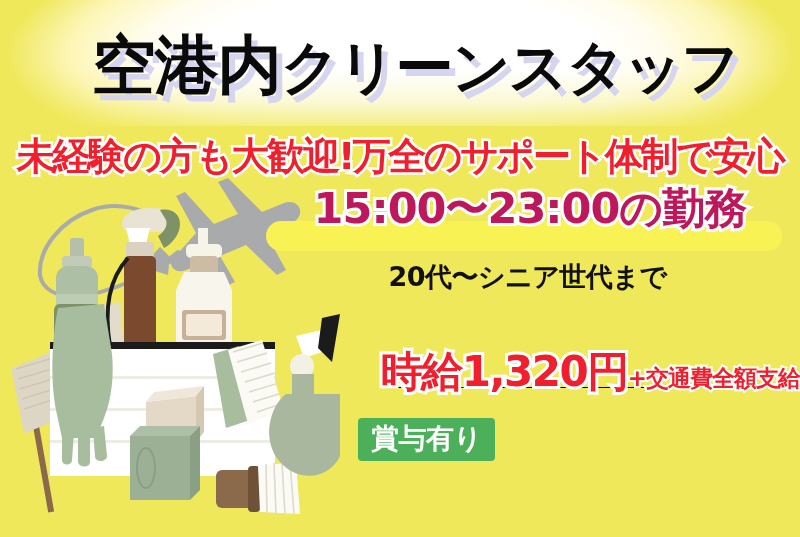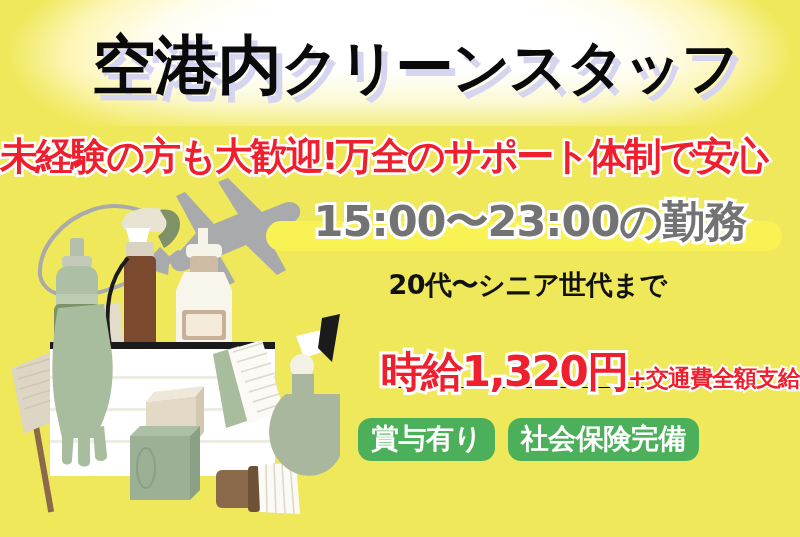--- a/index.html
+++ b/index.html
@@ -40,54 +40,54 @@
     text-shadow:6px 7px 0 #d6d5ef;
     z-index:6;
     padding-left:15px;
   }
   #title .kanji{font-size:64px;}
   #title .kana{font-size:58px;letter-spacing:-2px;}
 
   
   #subtitle{
     position:absolute;left:0;top:131px;width:800px;
-    text-align:left;white-space:nowrap;
+    text-align:center;white-space:nowrap;
     font-size:38px;font-weight:bold;
     color:#ef1f2e;
     letter-spacing:-2.5px;
     -webkit-text-stroke:5px #ffffff;
     paint-order:stroke fill;
     z-index:6;
   }
 
   
   #illustration{
     position:absolute;left:0;top:170px;width:340px;height:367px;
     z-index:2;
   }
 
   
   #hours-band{
     position:absolute;left:266px;top:221px;width:516px;height:30px;
     background:#f9f254;border-radius:16px;z-index:3;
   }
   #hours{
-    position:absolute;left:260px;top:193px;width:540px;
+    position:absolute;left:260px;top:180px;width:540px;
     text-align:center;white-space:nowrap;
     font-size:43px;font-weight:bold;
-    color:#737373;
+    color:#be185d;
     letter-spacing:-1px;
     -webkit-text-stroke:6px #ffffff;
     paint-order:stroke fill;
     z-index:5;
   }
 
   
   #age-lines{
-    position:absolute;left:255px;top:268px;width:545px;
+    position:absolute;left:255px;top:260px;width:545px;
     text-align:center;z-index:5;
   }
   #age-lines div{
     font-size:27px;font-weight:bold;color:#111111;
     letter-spacing:-0.5px;line-height:1.28;white-space:nowrap;
   }
 
   
   #wage{
     position:absolute;left:255px;top:344px;width:545px;
@@ -105,21 +105,21 @@
   }
 
   
   #badges{
     position:absolute;left:358px;top:418px;width:442px;
     display:flex;flex-wrap:wrap;gap:11px 13px;
     z-index:5;
   }
   .badge{
     background:#4cb05a;color:#ffffff;
-    border-radius:13px;
+    border-radius:4px;
     padding:5px 13px 7px 13px;
     font-size:28px;font-weight:bold;
     letter-spacing:-0.5px;white-space:nowrap;
     line-height:1.12;
   }
 </style>
 </head>
 <body>
 
 <div id="banner">
@@ -268,16 +268,15 @@
   <div id="age-lines">
     <div>20代〜シニア世代まで</div>
   </div>
 
   <div id="wage">
     <span class="big">時給1,320円</span><span class="small">+交通費全額支給</span>
   </div>
 
   <div id="badges">
     <div class="badge">賞与有り</div>
-    <div class="badge">社会保険完備</div>
   </div>
 
 </div>
 
 </body></html>

